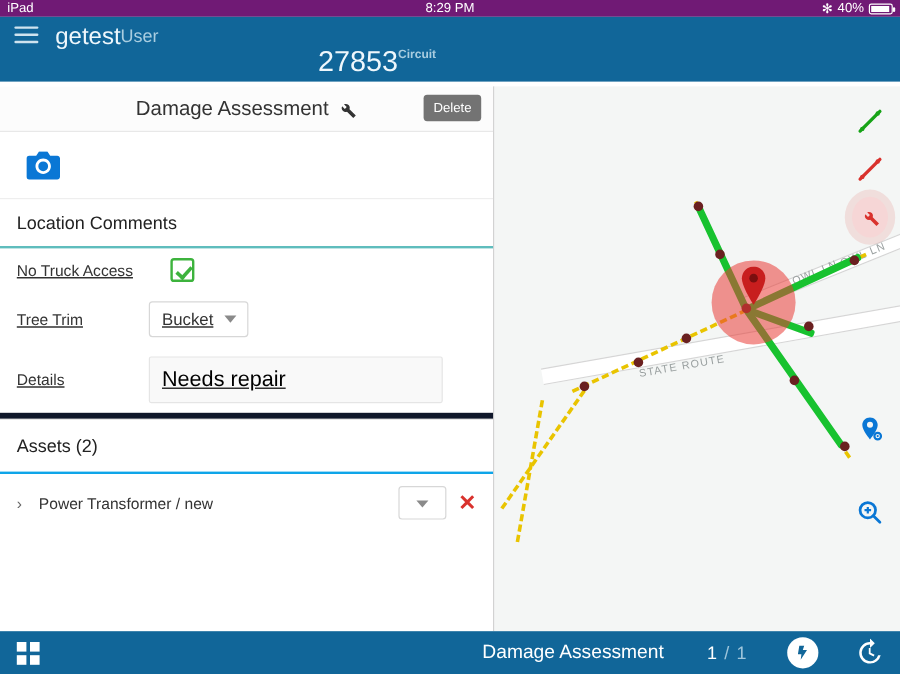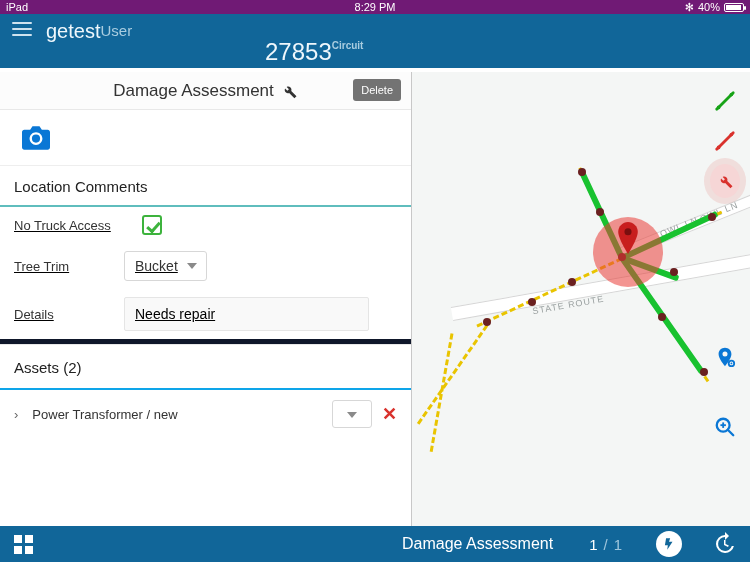--- a/index.html
+++ b/index.html
@@ -60,21 +60,21 @@
   .fld-label { width: 110px; font-size: 13px; color: #333; }
   .chk { width: 20px; height: 20px; border: 2px solid #3db33d; border-radius: 3px; position: relative; cursor: pointer; margin-left: 18px; }
   .chk::after { content: ""; position: absolute; left: 3px; top: 5px; width: 10px; height: 5px; border-left: 3px solid #3db33d; border-bottom: 3px solid #3db33d; transform: rotate(-48deg); }
   .sel {
     border: 1px solid #d7d7d7; border-radius: 3px; padding: 6px 28px 6px 10px; font-size: 14px;
     position: relative; cursor: pointer; background: #fff;
   }
   .sel::after { content: ""; position: absolute; right: 9px; top: 11px; width: 0; height: 0;
     border-left: 5px solid transparent; border-right: 5px solid transparent; border-top: 6px solid #8a8a8a; }
   .txt-input {
-    border: 1px solid #e5e5e5; border-radius: 2px; padding: 8px 10px; font-size: 14px; width: 245px;
+    border: 1px solid #e5e5e5; border-radius: 2px; padding: 8px 10px; font-size: 18px; width: 245px;
     background: #f9f9f9;
   }
 
   .assets-hdr { padding: 14px 14px 12px; font-size: 15px; color: #222; border-top: 1px solid #e8e8e8; border-bottom: 2px solid #0ea5e9; }
   .asset-row { display: flex; align-items: center; padding: 10px 14px; font-size: 13px; color: #333; gap: 10px; }
   .asset-label { flex: 1; }
   .caret-right { color: #666; margin-right: 4px; }
   .asset-dd { width: 40px; height: 28px; border: 1px solid #d7d7d7; border-radius: 3px; position: relative; cursor: pointer; }
   .asset-dd::after { content: ""; position: absolute; left: 14px; top: 11px; width: 0; height: 0;
     border-left: 5px solid transparent; border-right: 5px solid transparent; border-top: 6px solid #8a8a8a; }

